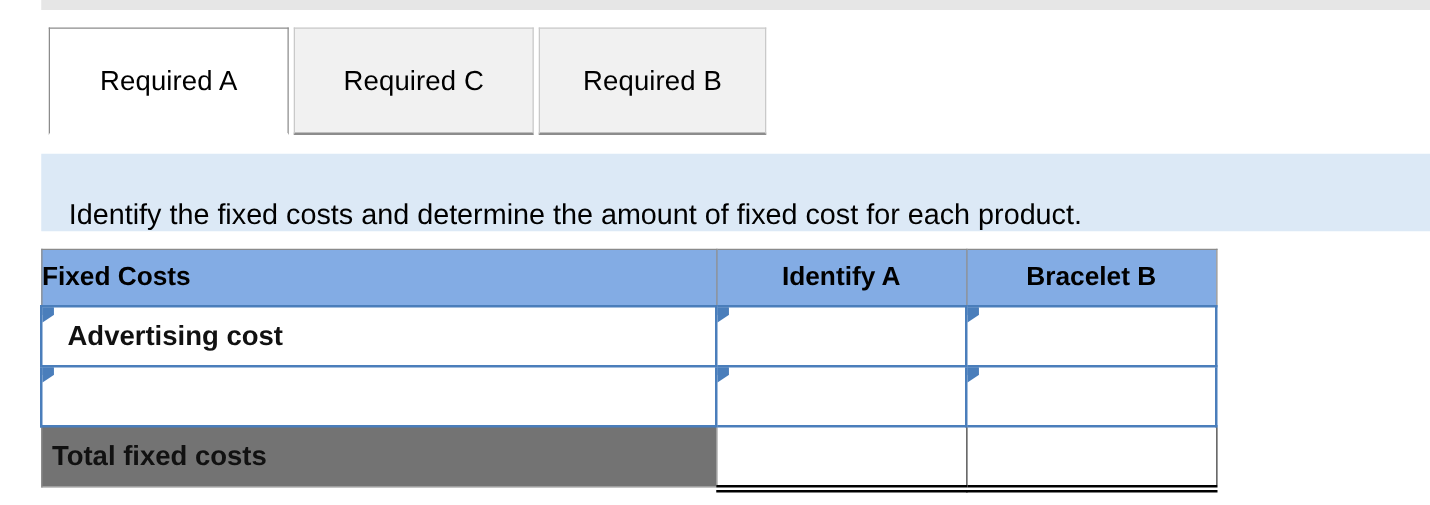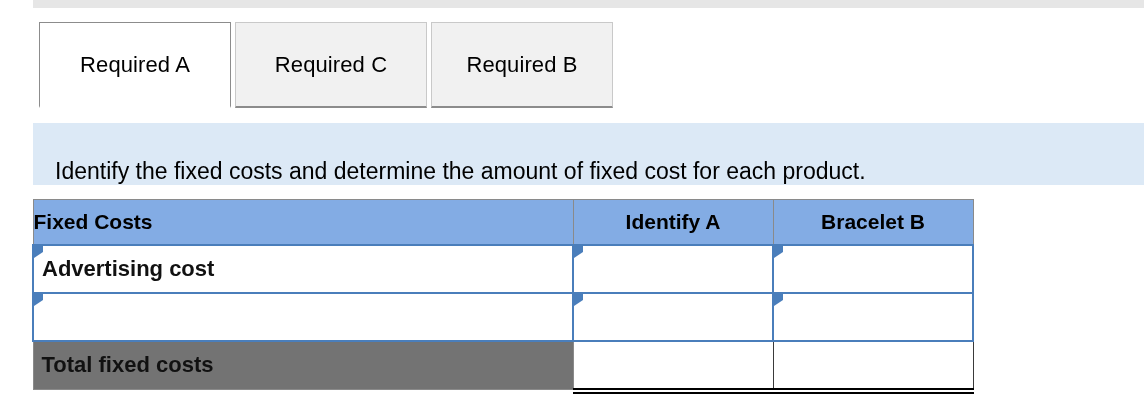--- a/index.html
+++ b/index.html
@@ -136,21 +136,21 @@
     height: 0;
     border-top: 6px solid #4a7ebb;
     border-bottom: 6px solid transparent;
     border-left: 9px solid #4a7ebb;
     border-right: 0 solid transparent;
   }
   .edit-cell .cell-text {
     display: block;
     font-size: 22px;
     color: #111111;
-    padding-left: 8px;
+    padding-left: 20px;
     line-height: 42px;
     white-space: nowrap;
   }
 
   
   .total-label-cell {
     height: 46px;
     background: #737373;
     border: 1px solid #8a8a8a;
   }

